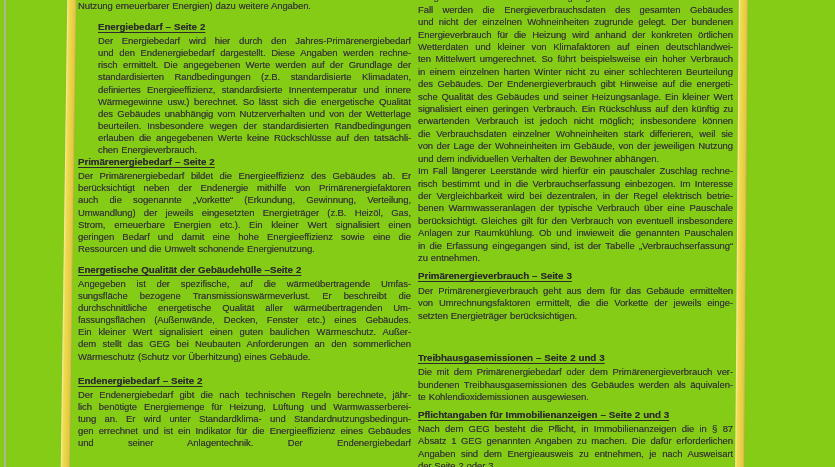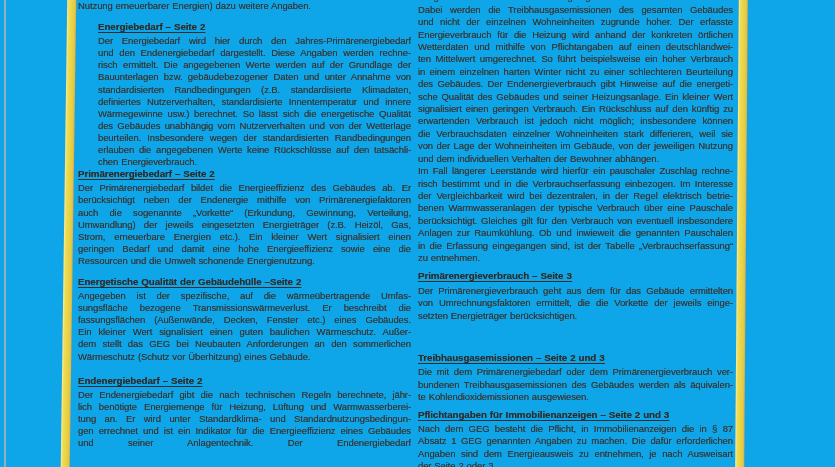--- a/index.html
+++ b/index.html
@@ -1,21 +1,21 @@
 <!DOCTYPE html>
 <html><head>
 <meta charset="utf-8">
 <style>
   html, body { margin:0; padding:0; }
   body {
     width:835px; height:467px; overflow:hidden; position:relative;
     background:#fdfdfb;
     font-family:"Liberation Sans","DejaVu Sans",sans-serif;
   }
-  .page { position:absolute; inset:0; background:#0ea5e9; }
+  .page { position:absolute; inset:0; background:#84cc16; }
 
   
   .edge-line { position:absolute; left:4px; top:-4px; bottom:-4px; width:2px;
     background:#b5b3ae; opacity:.8; }
 
   
   .stripe { position:absolute; top:-12px; bottom:-12px; width:9px;
     background:linear-gradient(90deg,#f7eea6 0%,#eedc55 22%,#e9d442 55%,#e3c84a 82%,#d8ad4e 100%);
     box-shadow:0 0 1px rgba(190,150,40,.5); }
   .stripe-left  { left:64px;  transform:rotate(0.8deg); }
@@ -57,23 +57,22 @@
 
   <div class="col col-left">
     <div class="clipline endpara">Nutzung erneuerbarer Energien) dazu weitere Angaben.</div>
 
     <div class="section ls1">
       <h3 class="heading">Energiebedarf – Seite 2</h3>
       <div class="para">
           <div class="tline">Der Energiebedarf wird hier durch den Jahres-Primärenergiebedarf</div>
           <div class="tline">und den Endenergiebedarf dargestellt. Diese Angaben werden rechne-</div>
           <div class="tline">risch ermittelt. Die angegebenen Werte werden auf der Grundlage der</div>
-          <div class="tline">Bauunterlagen bzw. gebäudebezogener Daten und unter Annahme von</div>
           <div class="tline">standardisierten Randbedingungen (z.B. standardisierte Klimadaten,</div>
-          <div class="tline">definiertes Nutzerverhalten, standardisierte Innentemperatur und innere</div>
+          <div class="tline">definiertes Energieeffizienz, standardisierte Innentemperatur und innere</div>
           <div class="tline">Wärmegewinne usw.) berechnet. So lässt sich die energetische Qualität</div>
           <div class="tline">des Gebäudes unabhängig vom Nutzerverhalten und von der Wetterlage</div>
           <div class="tline">beurteilen. Insbesondere wegen der standardisierten Randbedingungen</div>
           <div class="tline">erlauben die angegebenen Werte keine Rückschlüsse auf den tatsächli-</div>
           <div class="tline last">chen Energieverbrauch.</div>
         </div>
     </div>
 
     <div class="section ls2">
       <h3 class="heading">Primärenergiebedarf – Seite 2</h3>
@@ -86,20 +85,21 @@
           <div class="tline">geringen Bedarf und damit eine hohe Energieeffizienz sowie eine die</div>
           <div class="tline last">Ressourcen und die Umwelt schonende Energienutzung.</div>
         </div>
     </div>
 
     <div class="section ls3">
       <h3 class="heading">Energetische Qualität der Gebäudehülle –Seite 2</h3>
       <div class="para">
           <div class="tline">Angegeben ist der spezifische, auf die wärmeübertragende Umfas-</div>
           <div class="tline">sungsfläche bezogene Transmissionswärmeverlust. Er beschreibt die</div>
+          <div class="tline">durchschnittliche energetische Qualität aller wärmeübertragenden Um-</div>
           <div class="tline">fassungsflächen (Außenwände, Decken, Fenster etc.) eines Gebäudes.</div>
           <div class="tline">Ein kleiner Wert signalisiert einen guten baulichen Wärmeschutz. Außer-</div>
           <div class="tline">dem stellt das GEG bei Neubauten Anforderungen an den sommerlichen</div>
           <div class="tline last">Wärmeschutz (Schutz vor Überhitzung) eines Gebäude.</div>
         </div>
     </div>
 
     <div class="section ls4">
       <h3 class="heading">Endenergiebedarf – Seite 2</h3>
       <div class="para">
@@ -109,24 +109,24 @@
           <div class="tline">gen errechnet und ist ein Indikator für die Energieeffizienz eines Gebäudes</div>
           <div class="tline">und seiner Anlagentechnik. Der Endenergiebedarf</div>
         </div>
     </div>
   </div>
 
   <div class="col col-right">
     <div class="clipline carry-top">nung oder auf Grund anderer geeigneter Verbrauchsdaten ermittelt.</div>
 
     <div class="para">
-        <div class="tline">Dabei werden die Treibhausgasemissionen des gesamten Gebäudes</div>
-        <div class="tline">und nicht der einzelnen Wohneinheiten zugrunde hoher. Der erfasste</div>
+        <div class="tline">Fall werden die Energieverbrauchsdaten des gesamten Gebäudes</div>
+        <div class="tline">und nicht der einzelnen Wohneinheiten zugrunde gelegt. Der bundenen</div>
         <div class="tline">Energieverbrauch für die Heizung wird anhand der konkreten örtlichen</div>
-        <div class="tline">Wetterdaten und mithilfe von Pflichtangaben auf einen deutschlandwei-</div>
+        <div class="tline">Wetterdaten und kleiner von Klimafaktoren auf einen deutschlandwei-</div>
         <div class="tline">ten Mittelwert umgerechnet. So führt beispielsweise ein hoher Verbrauch</div>
         <div class="tline">in einem einzelnen harten Winter nicht zu einer schlechteren Beurteilung</div>
         <div class="tline">des Gebäudes. Der Endenergieverbrauch gibt Hinweise auf die energeti-</div>
         <div class="tline">sche Qualität des Gebäudes und seiner Heizungsanlage. Ein kleiner Wert</div>
         <div class="tline">signalisiert einen geringen Verbrauch. Ein Rückschluss auf den künftig zu</div>
         <div class="tline">erwartenden Verbrauch ist jedoch nicht möglich; insbesondere können</div>
         <div class="tline">die Verbrauchsdaten einzelner Wohneinheiten stark differieren, weil sie</div>
         <div class="tline">von der Lage der Wohneinheiten im Gebäude, von der jeweiligen Nutzung</div>
         <div class="tline last">und dem individuellen Verhalten der Bewohner abhängen.</div>
       </div>

